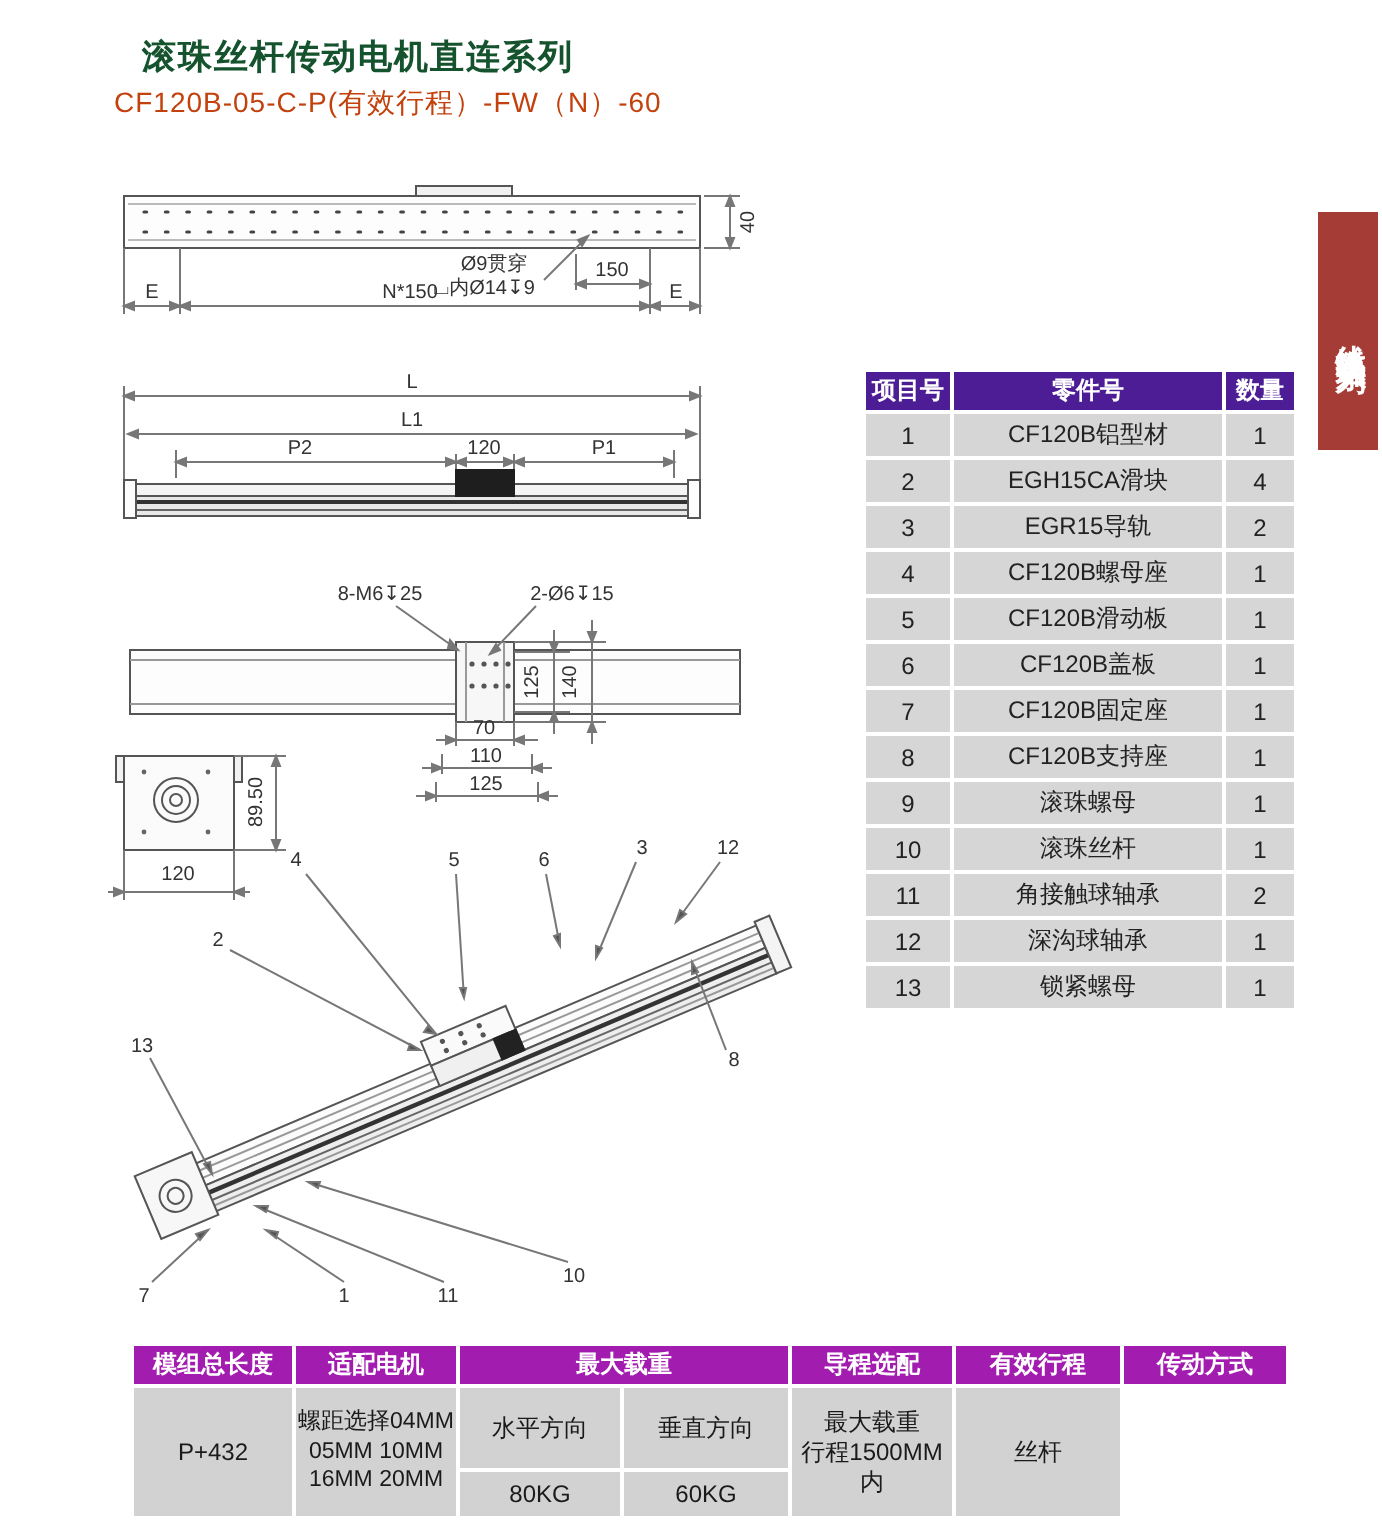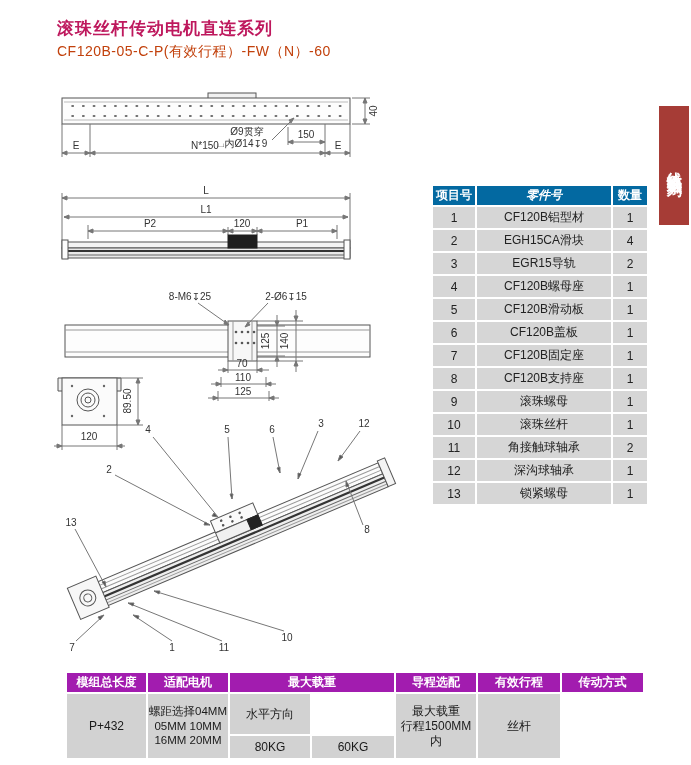--- a/index.html
+++ b/index.html
@@ -1,38 +1,38 @@
 <!DOCTYPE html>
 <html><head>
 <meta charset="utf-8">
 <style>
   html,body{margin:0;padding:0;}
   body{
     width:691px;height:765px;position:relative;background:#ffffff;
     font-family:"Liberation Sans","DejaVu Sans",sans-serif;overflow:hidden;
   }
   .abs{position:absolute;}
-  #title{left:57px;top:17px;font-size:17px;font-weight:bold;color:#be185d;letter-spacing:1px;}
+  #title{left:71px;top:17px;font-size:17px;font-weight:bold;color:#14532d;letter-spacing:1px;}
   #subtitle{left:57px;top:43px;font-size:14px;color:#c2410c;letter-spacing:.5px;}
   #side-tab{
     left:659px;top:106px;width:30px;height:119px;background:#a63c36;color:#fff;
     writing-mode:vertical-rl;text-orientation:upright;
     display:flex;align-items:center;justify-content:center;
     font-size:15px;font-weight:bold;letter-spacing:2px;
   }
   svg{position:absolute;overflow:visible;}
   svg text{font-family:"Liberation Sans","DejaVu Sans",sans-serif;font-size:10px;fill:#333;}
   .edge{stroke:#555;stroke-width:1;fill:#fdfdfd;}
   .dim{stroke:#777;stroke-width:1;fill:none;}
   
   #parts{left:431px;top:184px;}
   #parts table{border-collapse:separate;border-spacing:2px;}
-  #parts th{background:#0369a1;color:#fff;font-size:12px;font-weight:bold;height:19px;padding:0 3px;}
+  #parts th{background:#4c1d95;color:#fff;font-size:12px;font-weight:bold;height:19px;padding:0 3px;}
   #parts td{background:#d6d6d6;color:#222;font-size:12px;text-align:center;height:21px;padding:0 3px;}
-  #parts .c1{width:36px;} #parts .c2{width:128px;font-style:italic;} #parts .c3{width:28px;}
+  #parts .c1{width:36px;} #parts .c2{width:128px;} #parts .c3{width:28px;}
   
   #spec{left:67px;top:673px;display:grid;
     grid-template-columns:79px 80px 80px 82px 80px 82px 81px;
     grid-template-rows:19px 40px 22px;gap:2px;font-size:12px;}
   #spec .sh{background:#a21caf;color:#fff;font-weight:bold;display:flex;align-items:center;justify-content:center;}
   #spec .sc{background:#d2d2d2;color:#1a1a1a;display:flex;align-items:center;justify-content:center;
     text-align:center;white-space:pre-line;line-height:1.25;}
   #spec .small{font-size:11.5px;}
   .r23{grid-row:2/4;}
 </style>
@@ -357,20 +357,21 @@
 <div class="abs" id="spec">
   <div class="sh">模组总长度</div>
   <div class="sh">适配电机</div>
   <div class="sh" style="grid-column:3/5">最大载重</div>
   <div class="sh">导程选配</div>
   <div class="sh">有效行程</div>
   <div class="sh">传动方式</div>
 
   <div class="sc r23">P+432</div>
   <div class="sc">水平方向</div>
+  <div class="sc">垂直方向</div>
   <div class="sc r23 small">螺距选择04MM
 05MM  10MM
 16MM  20MM</div>
   <div class="sc r23">最大载重
 行程1500MM内</div>
   <div class="sc r23">丝杆</div>
   <div class="sc" style="grid-column:3;grid-row:3">80KG</div>
   <div class="sc" style="grid-column:4;grid-row:3">60KG</div>
 </div>
 

